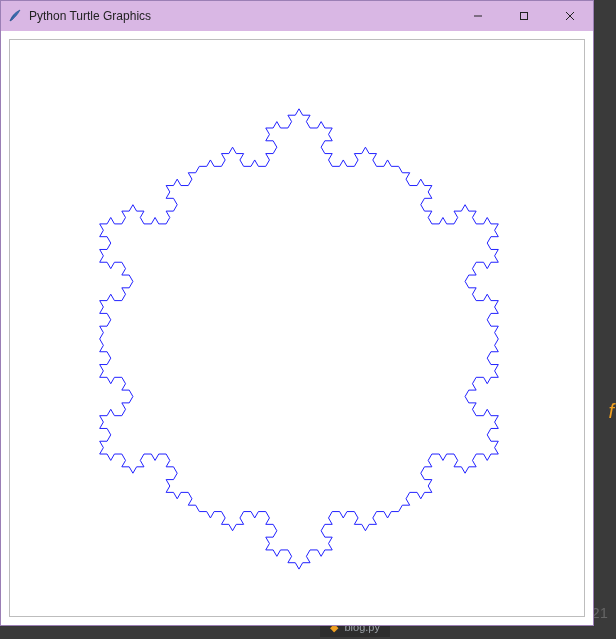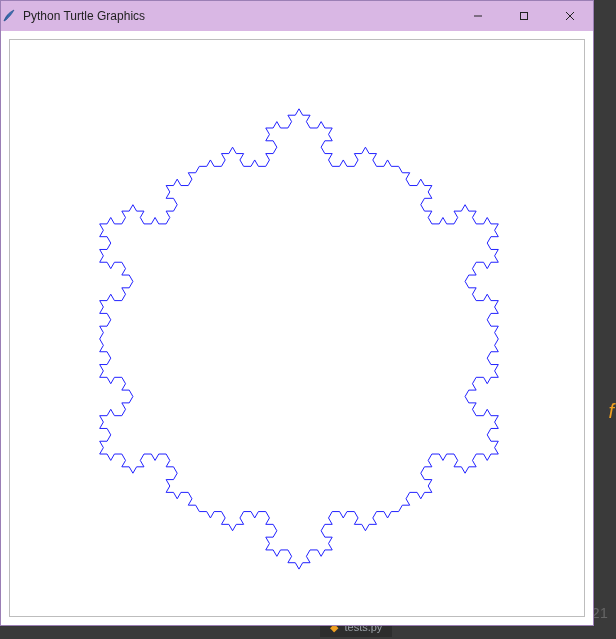--- a/index.html
+++ b/index.html
@@ -13,20 +13,21 @@
     background: #ffffff;
     border: 1px solid #9b7fb5;
     box-shadow: 0 0 0 1px rgba(0,0,0,.05);
   }
 
   .titlebar {
     height: 30px;
     background: #d9b7e4;
     display: flex;
     align-items: center;
+    padding-left: 6px;
     color: #222;
   }
   .titlebar .app-icon {
     width: 16px; height: 16px;
     margin-right: 6px;
     display: flex; align-items: center; justify-content: center;
   }
   .titlebar .title { flex: 0 0 auto; }
   .titlebar .spacer { flex: 1 1 auto; }
   .win-btn {
@@ -78,21 +79,21 @@
     font-size: 20px;
     pointer-events: none;
   }
 </style>
 </head>
 <body>
 
 <div class="bg-side">f</div>
 <div class="bg-tab">
   <span class="dot">◆</span>
-  <span>tests.py</span>
+  <span>blog.py</span>
 </div>
 <div class="bg-watermark">https://blog.csdn.net/caidewei121</div>
 
 <div class="window">
 
   <div class="titlebar">
     <span class="app-icon">
       <svg viewBox="0 0 16 16" width="16" height="16">
         <path d="M3 13 C5 7, 9 4, 13 2 C11 6, 8 9, 5 12 Z" fill="#3a6db0" stroke="#27508a" stroke-width="0.6"></path>
         <path d="M3 13 L7 7" stroke="#27508a" stroke-width="0.6"></path>

